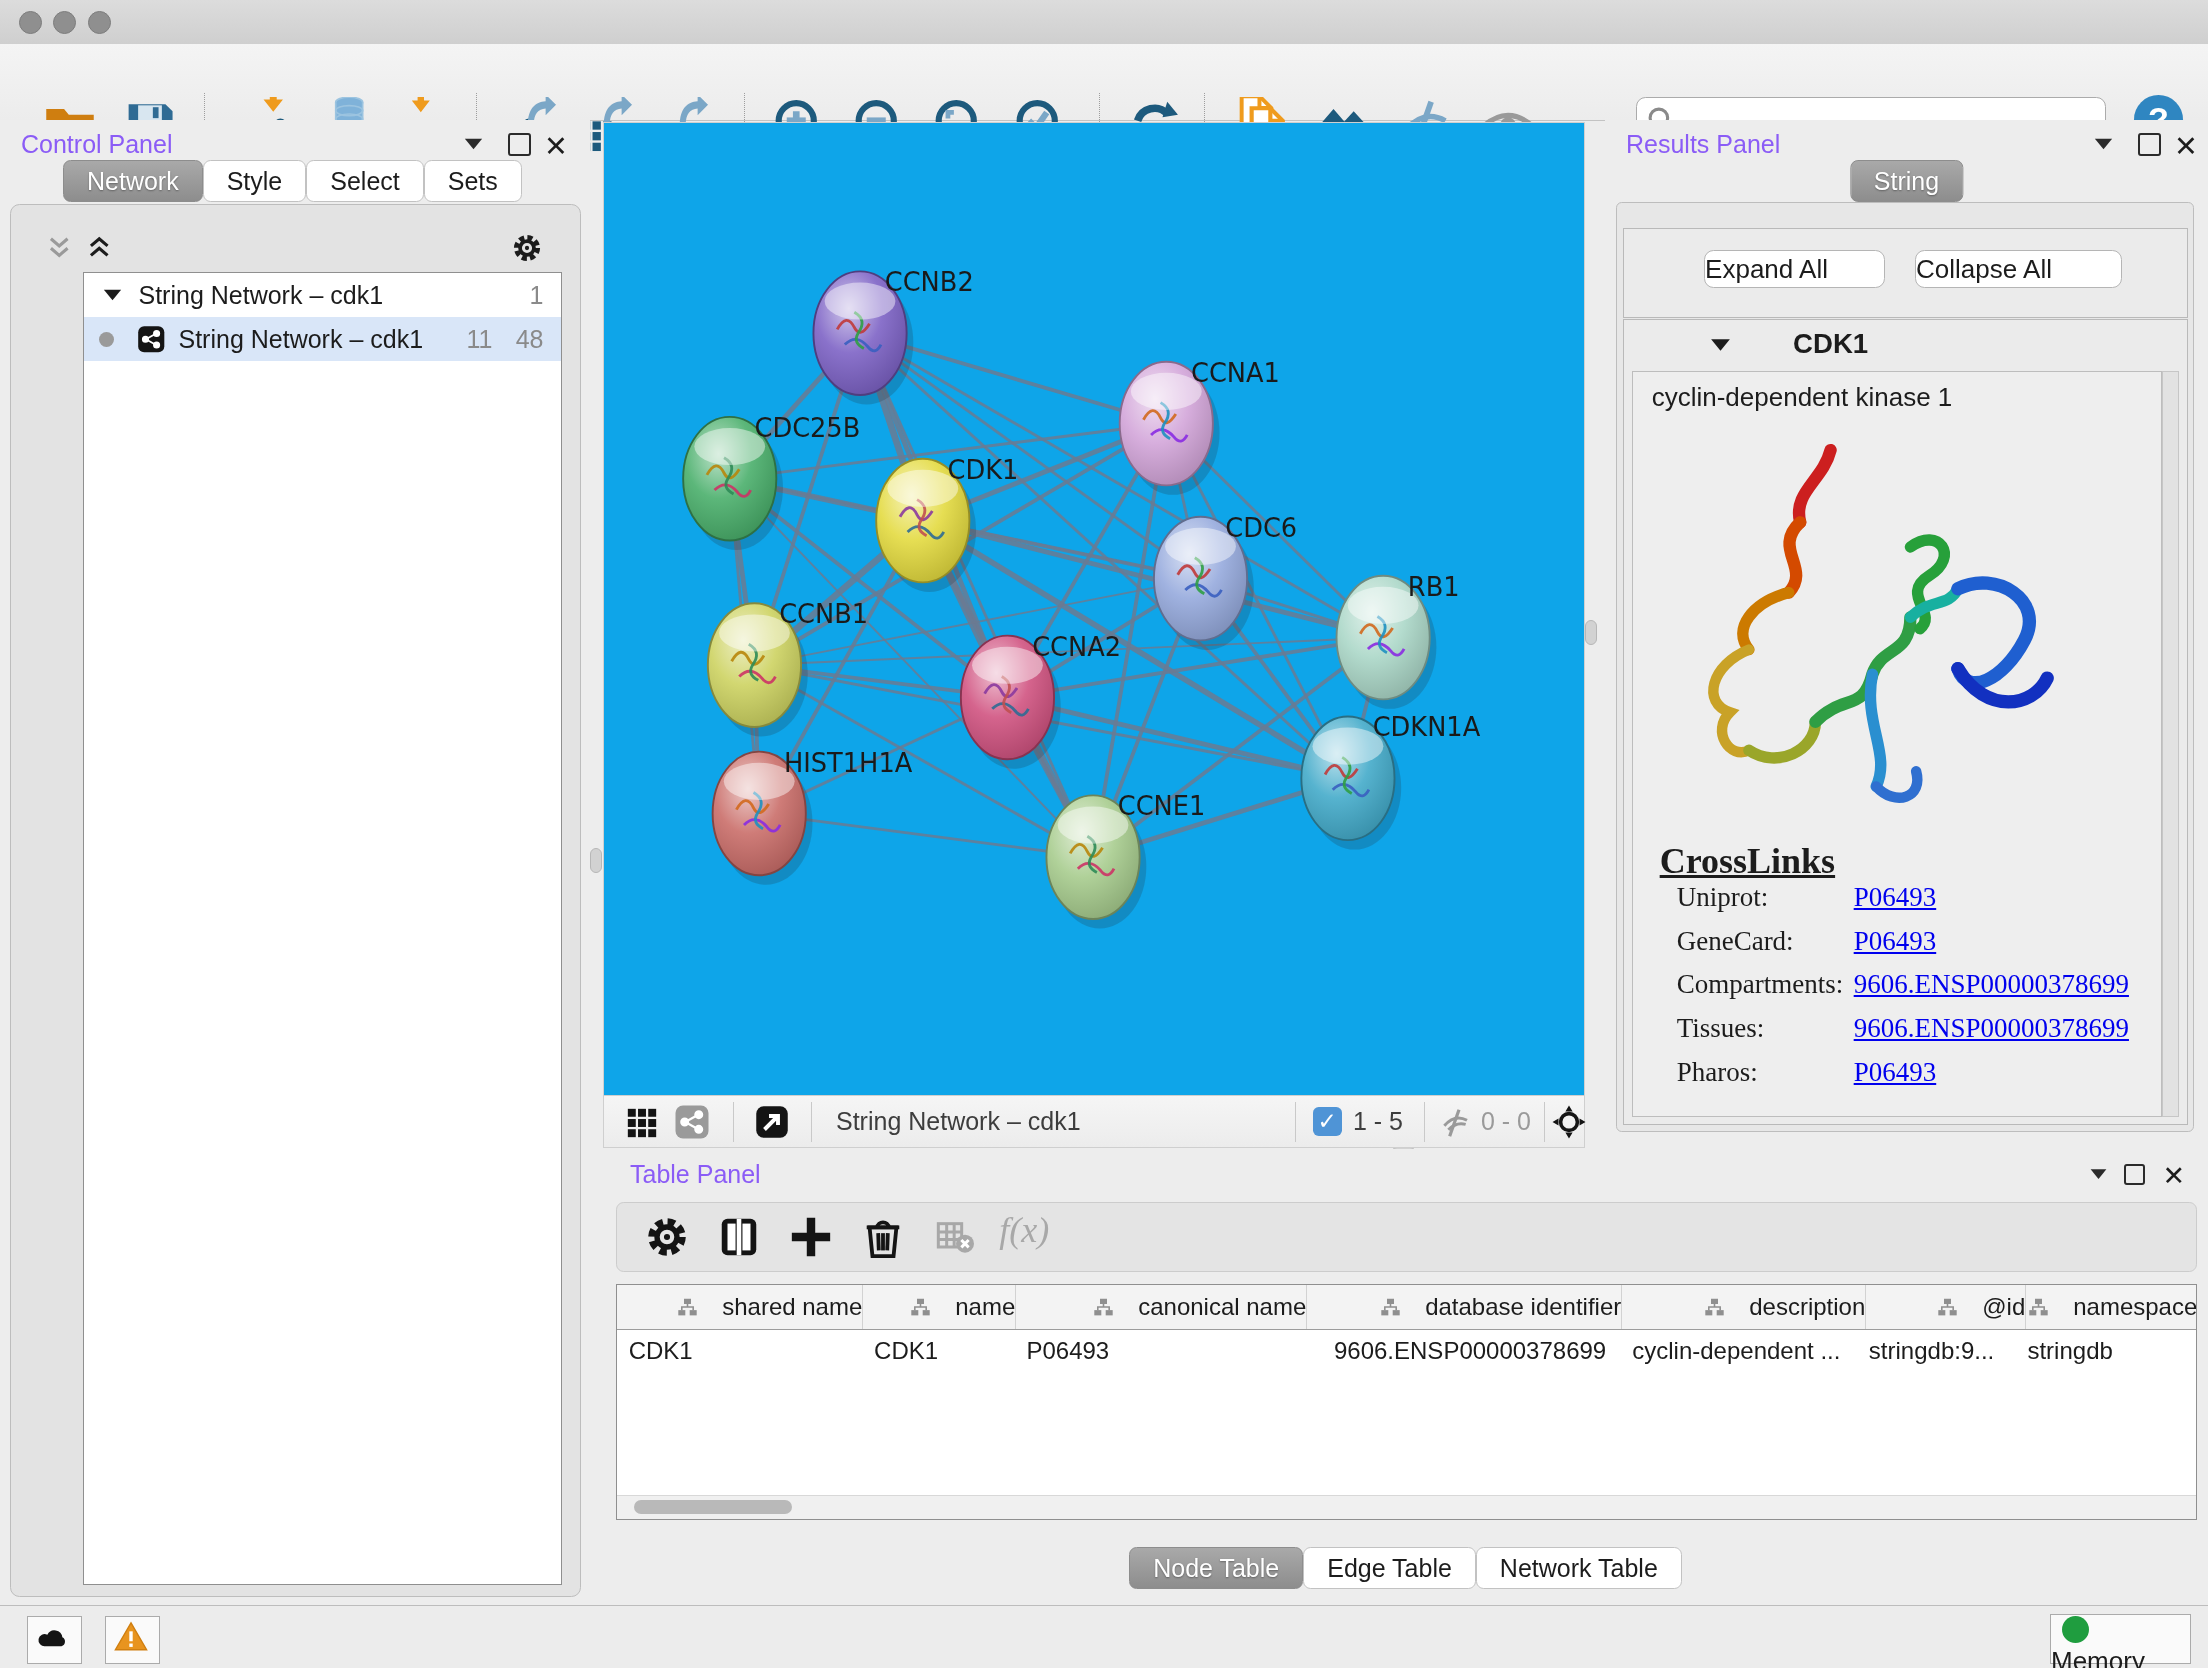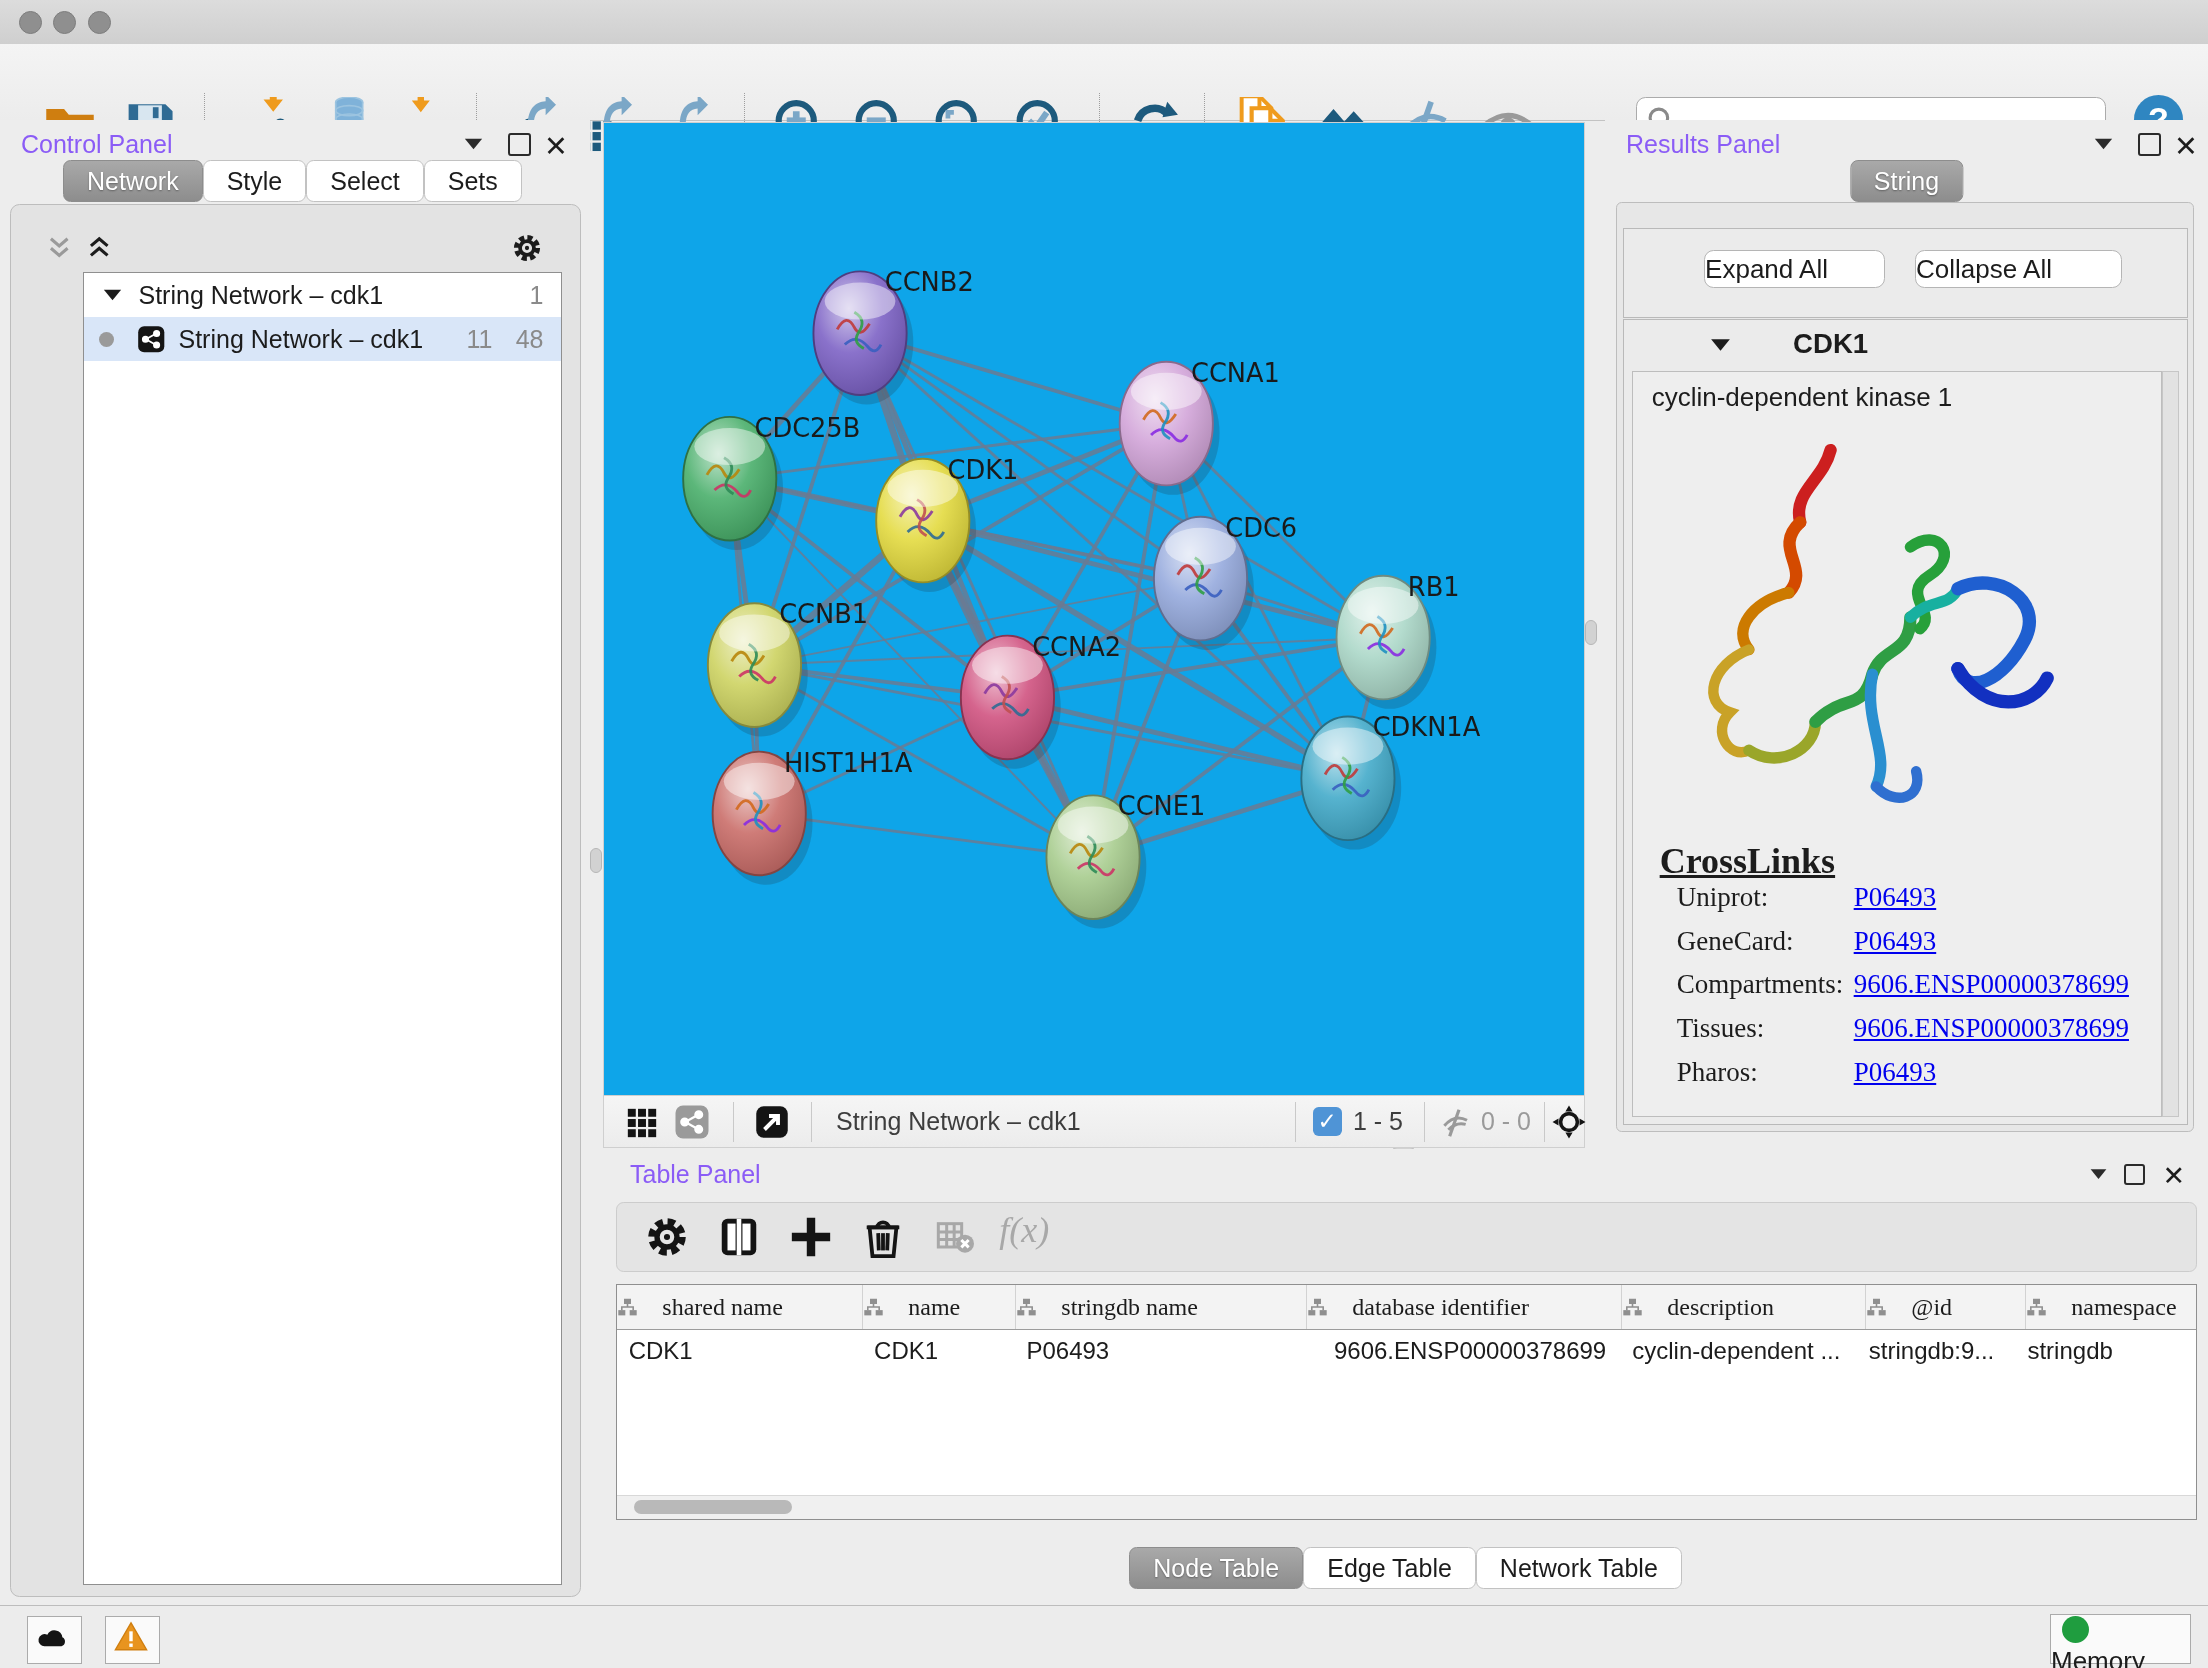--- a/index.html
+++ b/index.html
@@ -91,21 +91,21 @@
   #table-panel{position:absolute;left:603px;top:1149px;width:1605px;height:457px;background:#ededed;}
   #tp-title{position:absolute;left:27px;top:11.4px;}
   #tp-toolbar{position:absolute;left:13.3px;top:53px;width:1579px;height:68px;
     background:#e4e4e4;border:1px solid #cccccc;border-radius:7.6px;}
   #tp-toolbar .ti{position:absolute;top:11.4px;width:46px;height:46px;}
   #tp-table{position:absolute;left:13.3px;top:135px;width:1579px;height:234px;background:#fff;
     border:1px solid #8f8f8f;overflow:hidden;}
   #tp-header{position:absolute;left:0;top:0;right:0;height:44px;background:#f3f3f3;
     border-bottom:1.9px solid #9c9c9c;display:flex;}
   .hcell{position:relative;border-right:1px solid #d2d2d2;font-size:24px;
-    display:flex;align-items:center;justify-content:flex-start;gap:24px;flex:none;overflow:hidden;font-family:Liberation Serif, serif;}
+    display:flex;align-items:center;justify-content:flex-end;gap:24px;flex:none;overflow:hidden;}
   .hcell svg{width:21px;height:21px;flex:none;}
   #tp-row{position:absolute;left:0;top:46px;right:0;height:42px;display:flex;font-size:24px;}
   .dcell{flex:none;padding-top:5.7px;overflow:hidden;white-space:nowrap;}
   .c0{width:245px}.c1{width:152px}.c2{width:290px}.c3{width:314px}.c4{width:243px}.c5{width:159px}.c6{width:171px}
   .dcell.c0{padding-left:11.4px;width:234px}
   #tp-hscroll{position:absolute;left:0;right:0;bottom:0;height:23px;background:#f0f0f0;
     border-top:1px solid #d8d8d8;}
   #tp-hthumb{position:absolute;left:17px;top:3.8px;width:158px;height:14.3px;background:#b9b9b9;border-radius:7.6px;}
   #tp-tabs{position:absolute;left:0;right:0;top:398px;text-align:center;white-space:nowrap;}
   
@@ -803,21 +803,21 @@
       <div class="hcell c1">
           <svg viewBox="0 0 24 24" color="#8f8f8f">
             <use href="#s-hier"></use>
           </svg>
           <span>name</span>
         </div>
       <div class="hcell c2">
           <svg viewBox="0 0 24 24" color="#8f8f8f">
             <use href="#s-hier"></use>
           </svg>
-          <span>stringdb name</span>
+          <span>canonical name</span>
         </div>
       <div class="hcell c3">
           <svg viewBox="0 0 24 24" color="#8f8f8f">
             <use href="#s-hier"></use>
           </svg>
           <span>database identifier</span>
         </div>
       <div class="hcell c4">
           <svg viewBox="0 0 24 24" color="#8f8f8f">
             <use href="#s-hier"></use>

